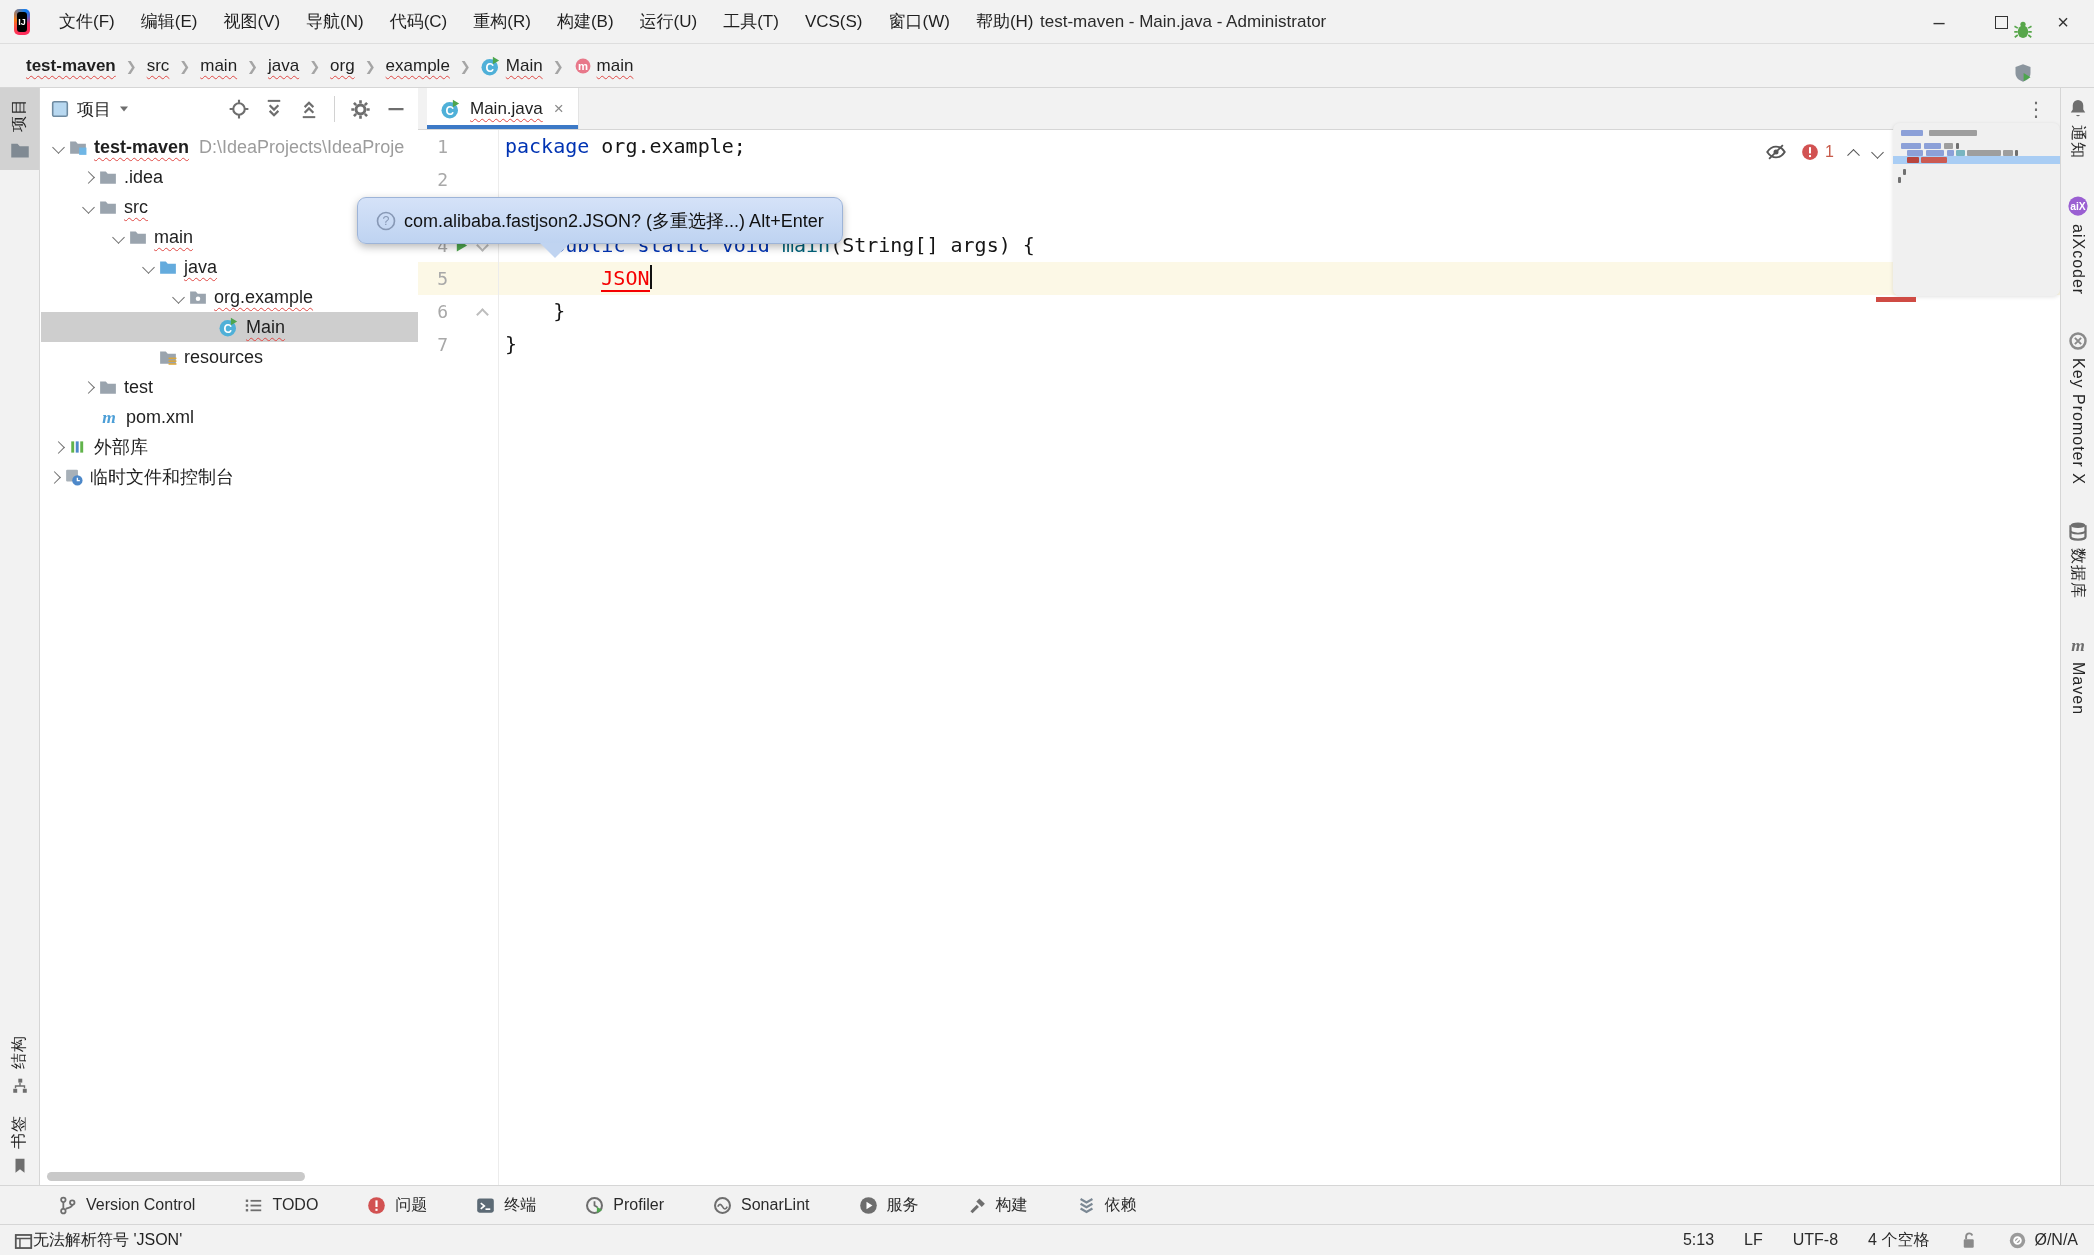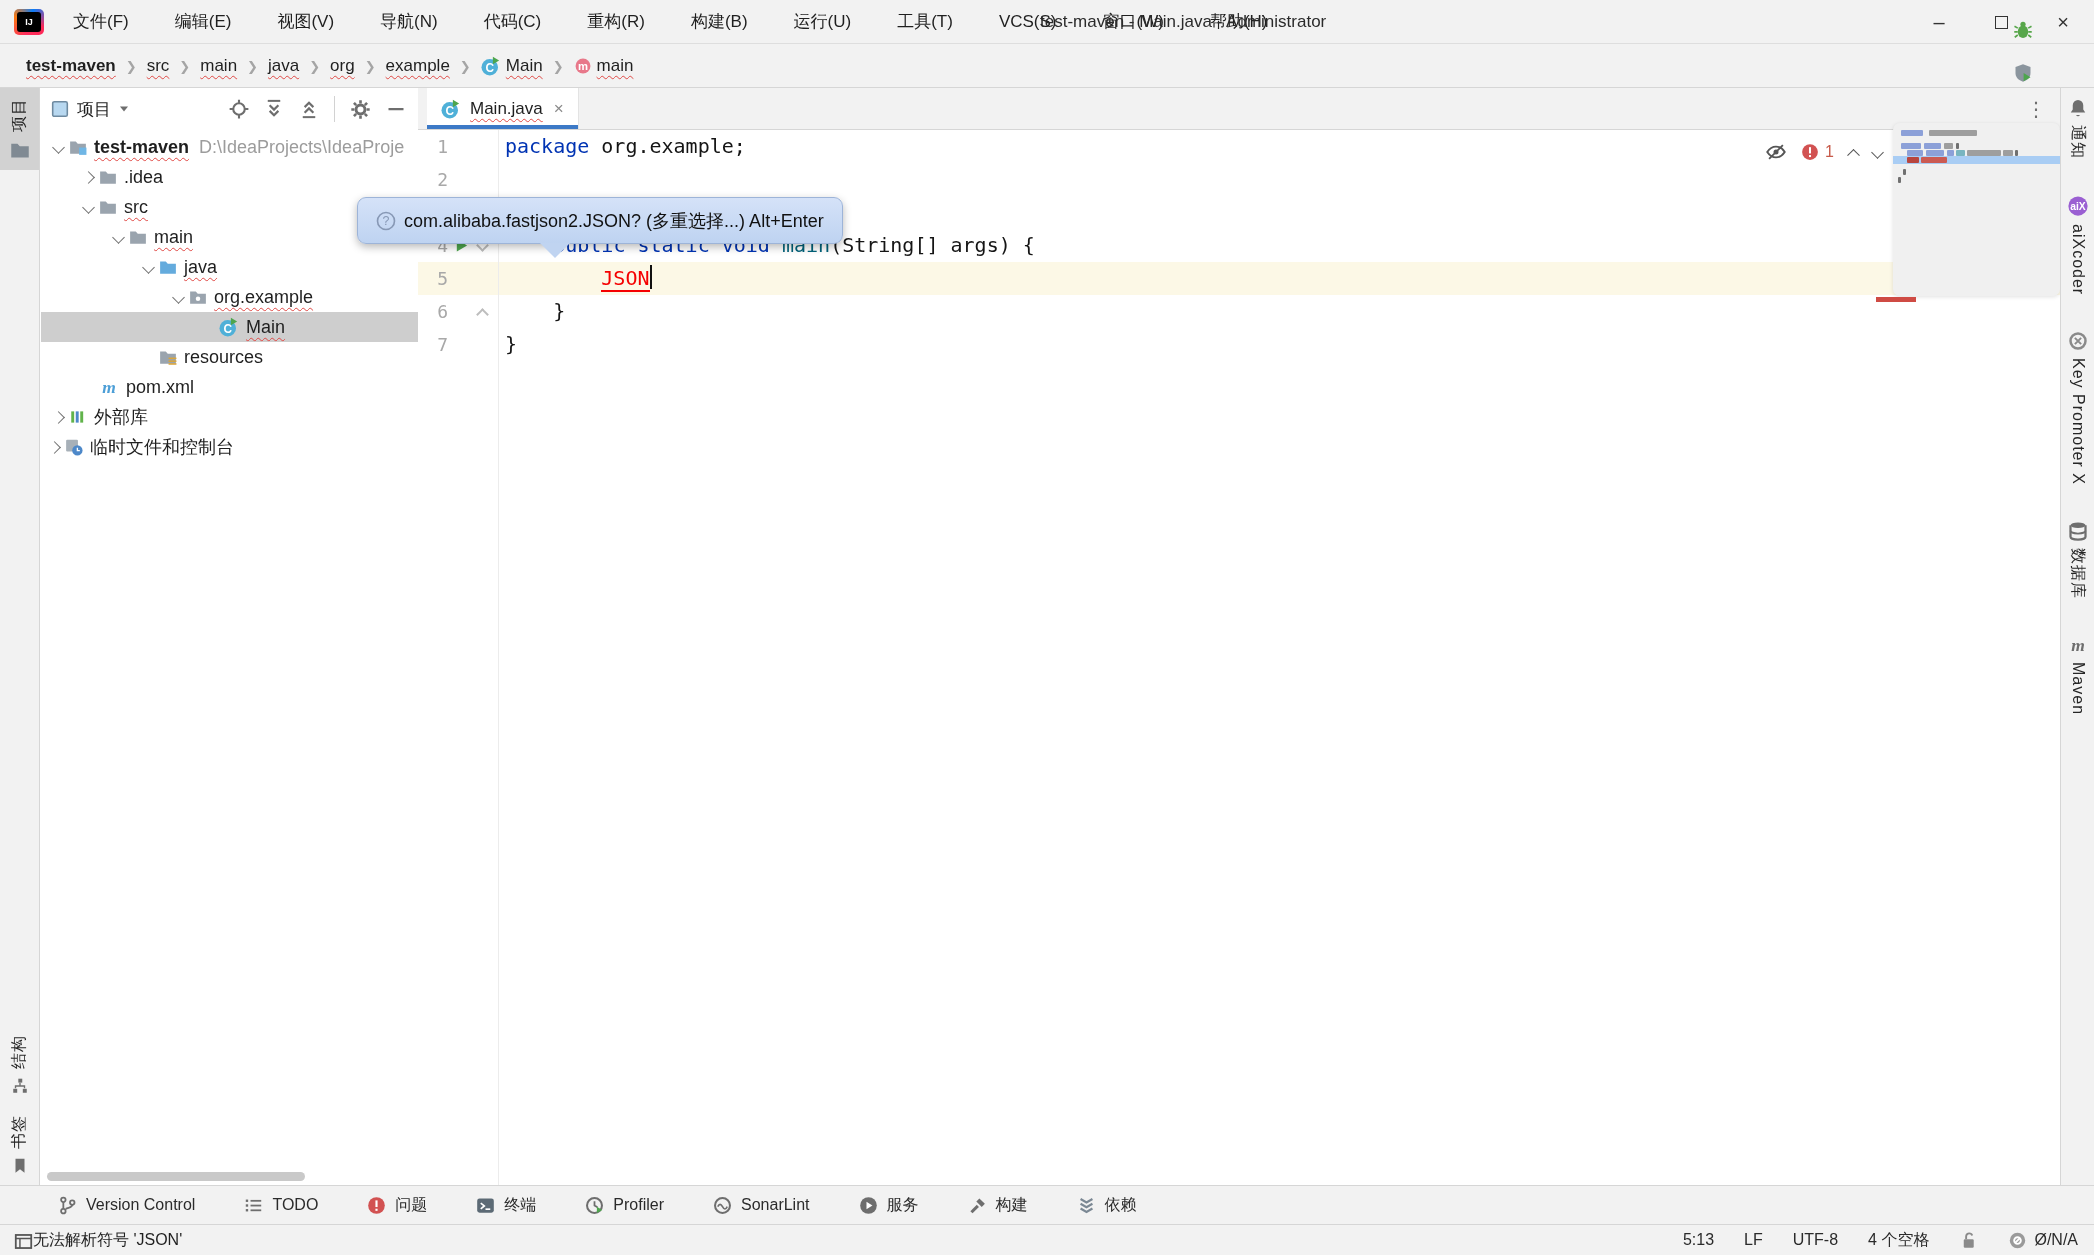--- a/index.html
+++ b/index.html
@@ -3,26 +3,26 @@
 <meta charset="utf-8">
 <style>
   * { margin:0; padding:0; box-sizing:border-box; user-select:none; }
   html,body { width:2094px; height:1255px; overflow:hidden; }
   body { font-family:"Liberation Sans","DejaVu Sans",sans-serif; color:#1f1f1f; background:#f2f2f2; }
   .app { position:relative; width:2094px; height:1255px; background:#f2f2f2; }
 
   
   .titlebar { position:absolute; left:0; top:0; width:2094px; height:44px; background:#f2f2f2;
               border-bottom:1px solid #dedede; display:flex; align-items:center; }
-  .logo { width:30px; height:26px; margin:0 16px 0 14px; border-radius:5px;
+  .logo { width:16px; height:26px; margin:0 16px 0 14px; border-radius:5px;
           background:conic-gradient(from 200deg,#fe315d,#f97a12,#087cfa,#fe2857,#fe315d); position:relative; }
   .logo::after{ content:""; position:absolute; inset:3px; background:#000; border-radius:3px; }
   .logo span{ position:absolute; inset:0; z-index:2; color:#fff; font-size:9px; font-weight:bold;
               display:flex; align-items:center; justify-content:center; }
-  .menus { display:flex; align-items:center; height:100%;gap:20px; }
+  .menus { display:flex; align-items:center; height:100%; }
   .menu-item { padding:0 13px; font-size:17px; height:100%; display:flex; align-items:center; cursor:default; }
   .wtitle { position:absolute; left:1040px; top:0; height:44px; display:flex; align-items:center;
             font-size:17px; color:#2b2b2b; }
   .wctrl { position:absolute; right:0; top:0; height:44px; display:flex; }
   .wbtn { width:62px; height:44px; display:flex; align-items:center; justify-content:center; font-size:20px; color:#333; }
   .wbtn .maxbox { width:13px; height:13px; border:1.6px solid #333; }
 
   
   .navbar { position:absolute; left:0; top:45px; width:2094px; height:43px; background:#f2f2f2;
             border-bottom:1px solid #d6d6d6; display:flex; align-items:center; }
@@ -479,20 +479,31 @@
                 <g fill="#d9a53c">
                   <rect x="8.5" y="8.5" width="7" height="1.4"></rect>
                   <rect x="8.5" y="11" width="7" height="1.4"></rect>
                   <rect x="8.5" y="13.5" width="7" height="1.4"></rect>
                 </g>
               </svg>
             </span>
             <span class="tree-label">resources</span>
           </div>
           <div class="tree-row" style="padding-left: 36px;">
+            <span class="chev-box">
+              <span class="chev collapsed"></span>
+            </span>
+            <span class="ic">
+              <svg width="18" height="18" viewBox="0 0 16 16" xmlns="http://www.w3.org/2000/svg">
+                <path d="M1 3h5l1.8 2H15v9H1z" fill="#9aa4ae"></path>
+              </svg>
+            </span>
+            <span class="tree-label">test</span>
+          </div>
+          <div class="tree-row" style="padding-left: 36px;">
             <span class="chev-box"></span>
             <span class="ic">
               <svg width="20" height="20" viewBox="0 0 16 16" xmlns="http://www.w3.org/2000/svg">
                 <text x="8" y="13" font-size="14" font-style="italic" font-weight="bold" fill="#4d9fd7" text-anchor="middle" font-family="serif">m</text>
               </svg>
             </span>
             <span class="tree-label">pom.xml</span>
           </div>
           <div class="tree-row" style="padding-left: 6px;">
             <span class="chev-box">

